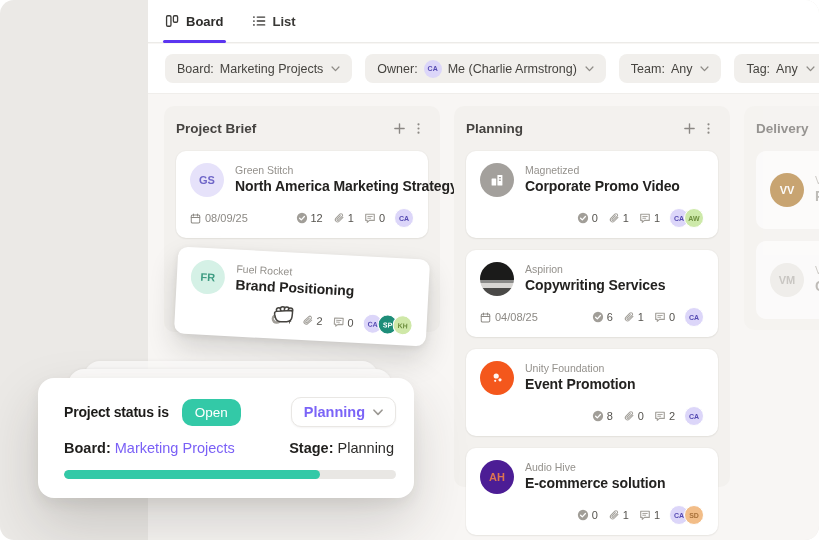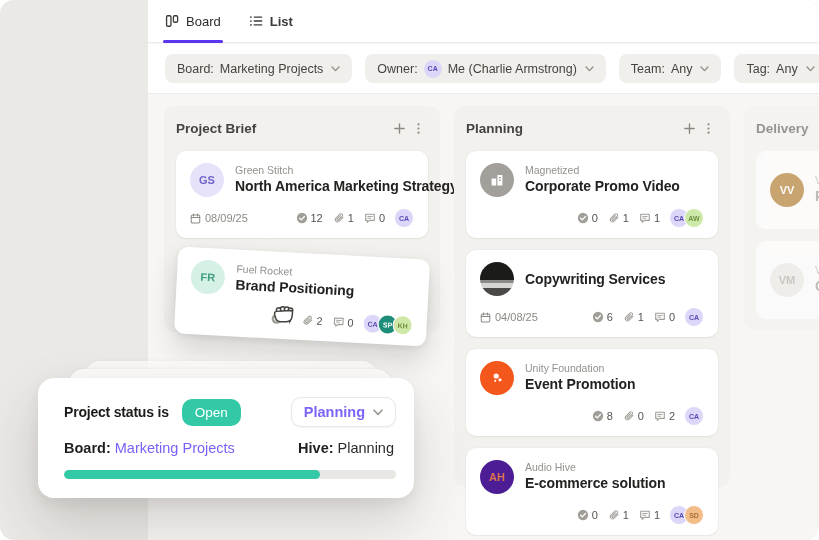--- a/index.html
+++ b/index.html
@@ -8,21 +8,21 @@
     position:relative;width:819px;height:540px;overflow:hidden;
     background:#ebe9e6;border-radius:14px;
     font-family:"Liberation Sans","DejaVu Sans",sans-serif;
     -webkit-font-smoothing:antialiased;
   }
   
   .panel{position:absolute;left:148px;top:0;right:0;bottom:0;background:#f8f6f4;}
   .tabs-row{position:absolute;left:0;top:0;right:0;height:43px;background:#fff;
     border-bottom:1px solid #ecebe8;display:flex;align-items:stretch;gap:28px;padding:0 0 0 17px;}
   .tab{position:relative;display:flex;align-items:center;gap:7px;cursor:pointer;
-    font-size:13px;font-weight:400;color:#2e2d2b;}
+    font-size:13px;font-weight:700;color:#2e2d2b;}
   .tab .t-icon{display:flex;align-items:center;color:#3c3b38;}
   .tab.active::after{content:"";position:absolute;left:-2px;right:-2px;bottom:-1px;height:3px;
     border-radius:3px;background:#5b35f0;}
   .tab:not(.active){font-weight:600;color:#3a3936;}
   .filter-row{position:absolute;left:0;top:44px;right:0;height:50px;background:#fff;
     border-bottom:1px solid #f0eeeb;display:flex;align-items:center;gap:13px;padding:0 0 0 17px;}
   .chip{display:flex;align-items:center;gap:6px;height:29px;padding:0 12px;border-radius:8px;
     background:#f1efec;font-size:12.5px;color:#45433f;cursor:pointer;white-space:nowrap;}
   .chip .chev{margin-left:2px;display:flex;}
   .mini-av{width:18px;height:18px;border-radius:50%;display:flex;align-items:center;justify-content:center;
@@ -334,20 +334,21 @@
               <span class="members">
                 <span class="member" style="background: rgb(220, 214, 249); color: rgb(85, 74, 178);">CA</span>
                 <span class="member" style="background: rgb(205, 233, 169); color: rgb(110, 143, 62);">AW</span>
               </span>
             </div>
           </article>
           <article class="card">
             <div class="card-top">
               <div class="logo" style="background: linear-gradient(rgb(27, 27, 26) 0px, rgb(27, 27, 26) 52%, rgb(138, 138, 136) 52%, rgb(138, 138, 136) 62%, rgb(216, 214, 211) 62%, rgb(216, 214, 211) 76%, rgb(74, 73, 71) 76%, rgb(74, 73, 71) 100%);"></div>
               <div>
+                <div class="card-co">Aspirion</div>
                 <div class="card-title">Copywriting Services</div>
               </div>
             </div>
             <div class="card-bottom">
               <span class="date">
                 <span style="display: flex;">
                   <svg width="11" height="11" viewBox="0 0 14 14">
                     <rect x="1.6" y="2.6" width="10.8" height="10" rx="1.6" fill="none" stroke="#8c8984" stroke-width="1.3"></rect>
                     <path d="M4.4 1.2v2.6M9.6 1.2v2.6M1.6 5.8h10.8" stroke="#8c8984" stroke-width="1.3" stroke-linecap="round"></path>
                   </svg>
@@ -528,20 +529,20 @@
       <span class="badge">Open</span>
       <button class="dropdown">
         <span>Planning</span>
         <svg width="10" height="7" viewBox="0 0 10 7">
             <path d="M1 1.2 5 5.4 9 1.2" fill="none" stroke="#9b9893" stroke-width="1.6" stroke-linecap="round" stroke-linejoin="round"></path>
           </svg>
       </button>
     </div>
     <div class="sc-row2">
       <span class="kv"><b>Board:</b> <span class="link">Marketing Projects</span></span>
-      <span class="kv right"><b>Hive:</b> <span class="plain">Planning</span></span>
+      <span class="kv right"><b>Stage:</b> <span class="plain">Planning</span></span>
     </div>
     <div class="progress">
       <div class="progress-fill" style="width: 77%;"></div>
     </div>
   </div>
 
 </div>
 
 </body></html>

